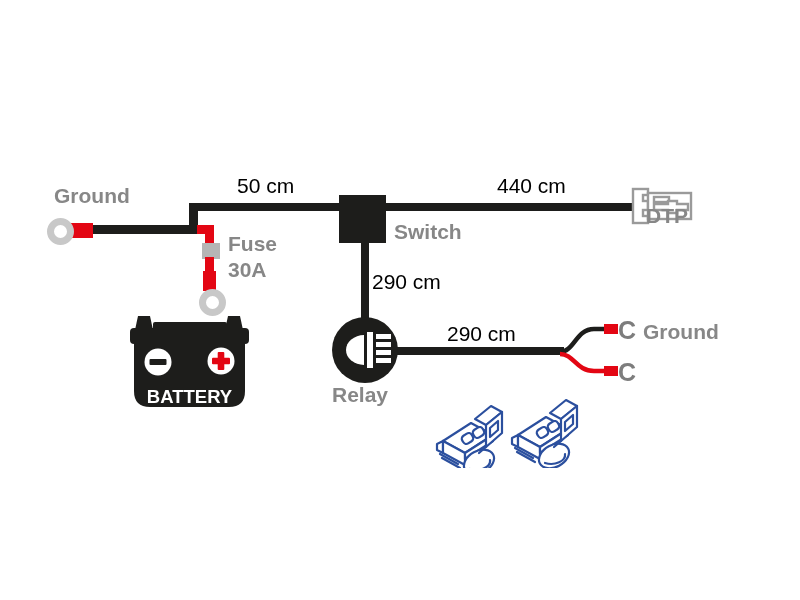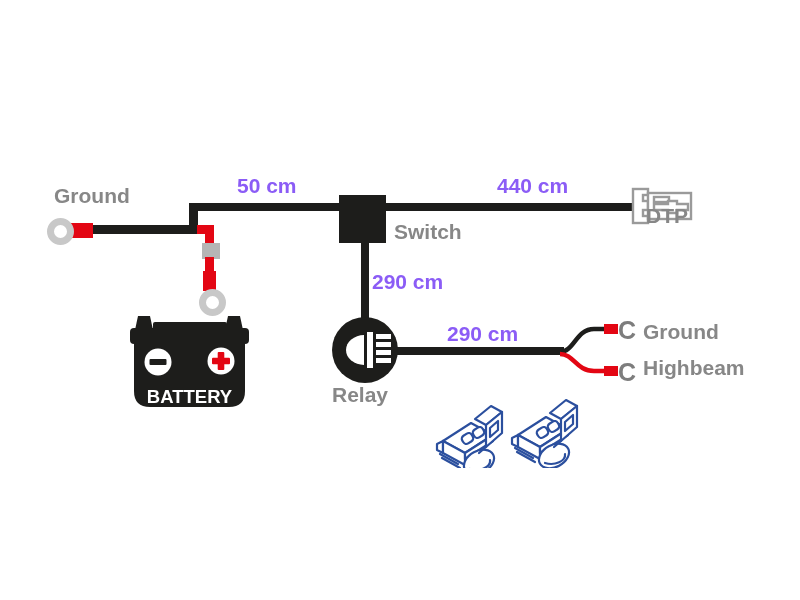--- a/index.html
+++ b/index.html
@@ -1,21 +1,21 @@
 <!DOCTYPE html>
 <html><head>
 <meta charset="utf-8">
 <style>
   html,body{margin:0;padding:0;background:#fff;}
   #canvas{
     position:relative;width:800px;height:468px;background:#ffffff;
     font-family:"Liberation Sans", sans-serif;overflow:hidden;
   }
   .lbl{position:absolute;font-weight:bold;font-size:21px;color:#878787;white-space:nowrap;line-height:1;}
-  .meas{position:absolute;font-weight:bold;font-size:21px;color:#8b5cf6;white-space:nowrap;line-height:1;}
+  .meas{position:absolute;font-weight:normal;font-size:21px;color:#000000;white-space:nowrap;line-height:1;}
   .wire{position:absolute;background:#1d1d1b;}
   .rwire{position:absolute;background:#e30613;}
   .ring{position:absolute;width:13px;height:13px;border:7px solid #c8c8c8;border-radius:50%;background:#ffffff;}
   .relay{position:absolute;left:339px;top:195px;width:47px;height:48px;background:#1d1d1b;}
   .fuse{position:absolute;left:202px;top:243px;width:18px;height:16px;background:#b5b5b5;}
   .switch{position:absolute;left:332px;top:317px;width:66px;height:66px;border-radius:50%;background:#1d1d1b;}
   .dome{position:absolute;left:14px;top:18px;width:18px;height:30px;background:#fff;border-radius:18px 0 0 18px / 15px 0 0 15px;}
   .hbar{position:absolute;left:35px;top:15px;width:6px;height:36px;background:#fff;}
   .beam{position:absolute;left:44px;width:15px;height:5px;background:#fff;}
   .forkC{position:absolute;font-weight:bold;font-size:25px;color:#7d7d7d;line-height:20px;}
@@ -37,20 +37,24 @@
   <div class="wire" style="left:189px;top:203px;width:150px;height:8px"></div>
   <div class="meas" style="left:237px;top:175px">50 cm</div>
 
   <div class="rwire" style="left:197px;top:225px;width:17px;height:9px"></div>
   <div class="rwire" style="left:205px;top:225px;width:9px;height:22px"></div>
   <div class="fuse"></div>
   <div class="rwire" style="left:205px;top:257px;width:9px;height:18px"></div>
   <div class="rwire" style="left:203px;top:271px;width:13px;height:20px"></div>
   <div class="ring" style="left:199px;top:289px"></div>
 
+  <div class="lbl fuse-lbl" style="left:228px;top:231px">
+    <div>Fuse</div>
+    <div>30A</div>
+  </div>
 
   <svg style="left:128px;top:313px" width="124" height="98" viewBox="0 0 124 98">
     <path d="M10,3 h12 l3,14 h-18 z" fill="#1d1d1b"></path>
     <path d="M100,3 h12 l3,14 h-18 z" fill="#1d1d1b"></path>
     <rect x="25" y="9" width="74" height="10" rx="2" fill="#1d1d1b"></rect>
     <rect x="2" y="15" width="119" height="16" rx="4" fill="#1d1d1b"></rect>
     <path d="M6,29 h111 v49 q0,16 -16,16 h-79 q-16,0 -16,-16 z" fill="#1d1d1b"></path>
     <circle cx="30" cy="49" r="13.5" fill="#ffffff"></circle>
     <rect x="21.5" y="46" width="17" height="6" rx="1" fill="#1d1d1b"></rect>
     <circle cx="93" cy="48" r="13.5" fill="#ffffff"></circle>
@@ -95,21 +99,20 @@
 
   <svg style="left:554px;top:318px" width="70" height="66" viewBox="0 0 70 66">
     <path d="M6,34 C20,34 22,11 40,11 L51,11" fill="none" stroke="#1d1d1b" stroke-width="4.5"></path>
     <path d="M6,36 C20,36 22,53 40,53 L51,53" fill="none" stroke="#e30613" stroke-width="4.5"></path>
     <rect x="50" y="6" width="14" height="10" fill="#e30613"></rect>
     <rect x="50" y="48" width="14" height="10" fill="#e30613"></rect>
   </svg>
   <div class="forkC" style="left:618px;top:320px">C</div>
   <div class="forkC" style="left:618px;top:362px">C</div>
   <div class="lbl" style="left:643px;top:321px">Ground</div>
-  <div class="lbl" style="left:643px;top:357px">Highbeam</div>
 
   <svg style="left:434px;top:394px" width="156" height="92" viewBox="0 0 156 92">
     <defs>
       <g id="splice-shape" fill="#ffffff" stroke="#2b4f9e" stroke-width="2.2" stroke-linejoin="round" stroke-linecap="round">
         <path d="M6,38 L34,20 L56,32 L28,50 Z"></path>
         <path d="M0,41 L6,38 L6,50 L0,47 Z"></path>
         <path d="M6,38 L6,50 L28,62 L28,50 Z"></path>
         <path d="M28,50 L56,32 L56,38 L28,56 Z"></path>
         <path d="M3,51 L21,61 M5,55 L23,65" fill="none"></path>
         <ellipse cx="42" cy="59" rx="16" ry="11" transform="rotate(-28 42 59)"></ellipse>

